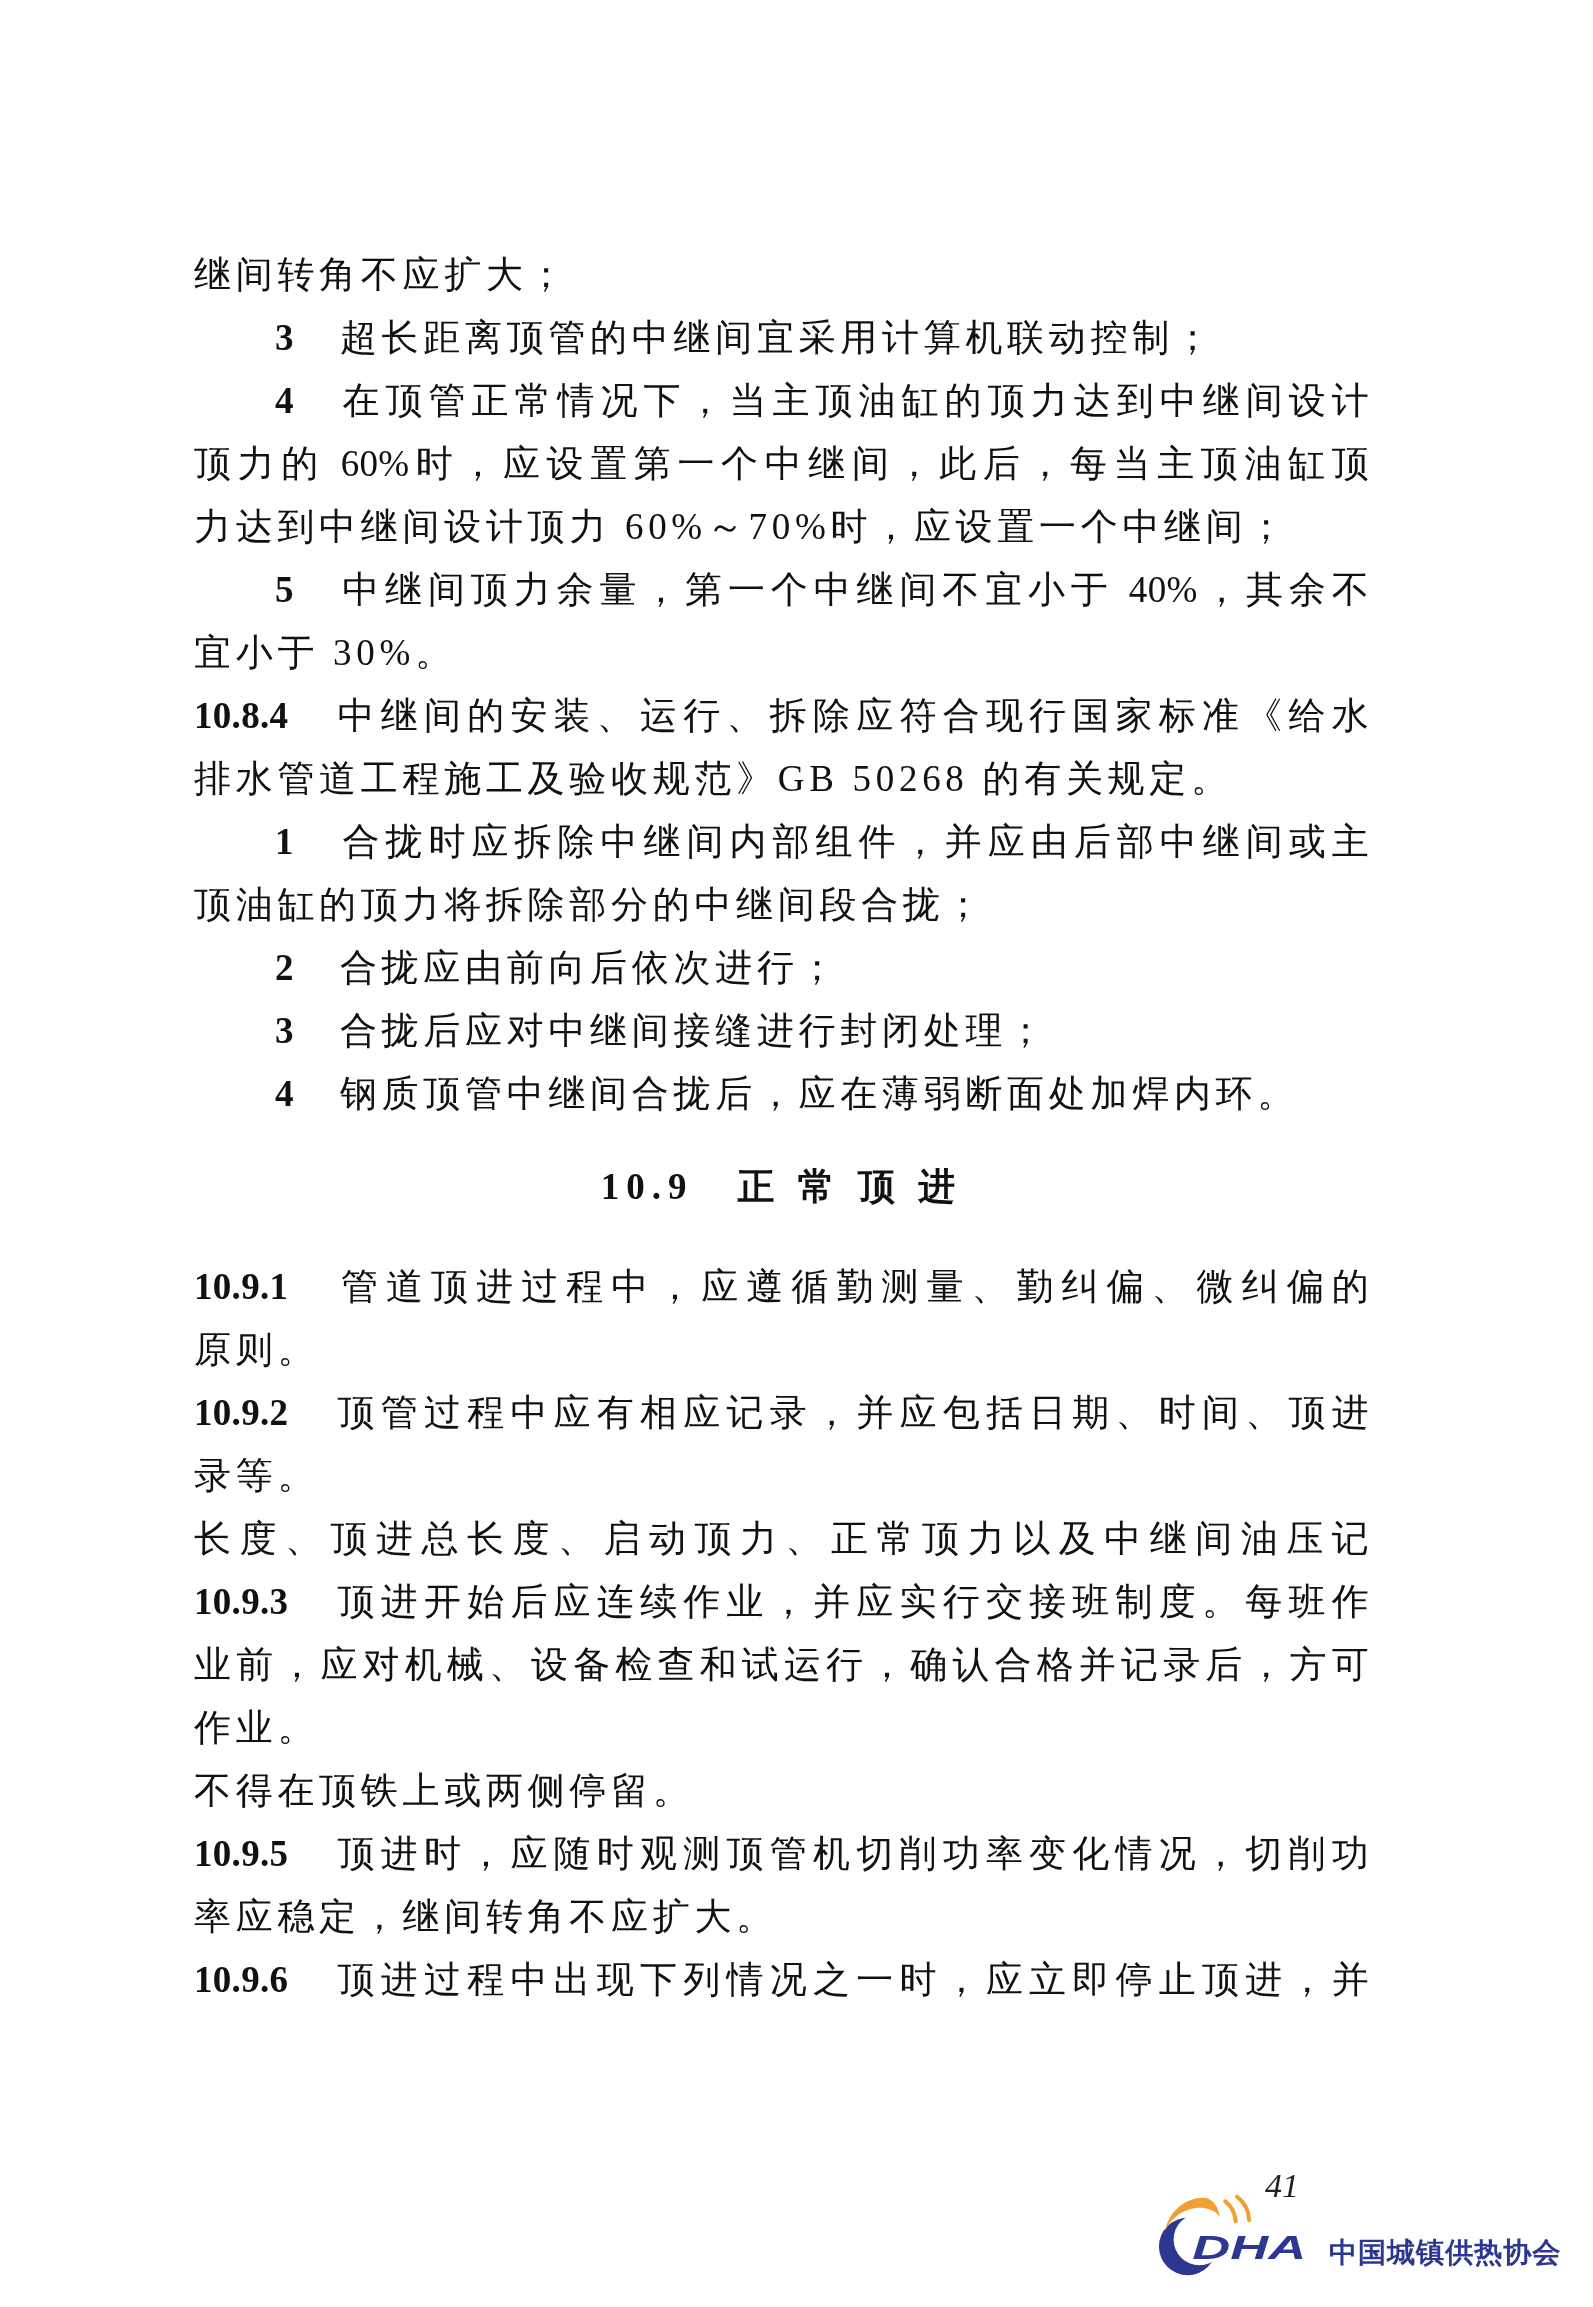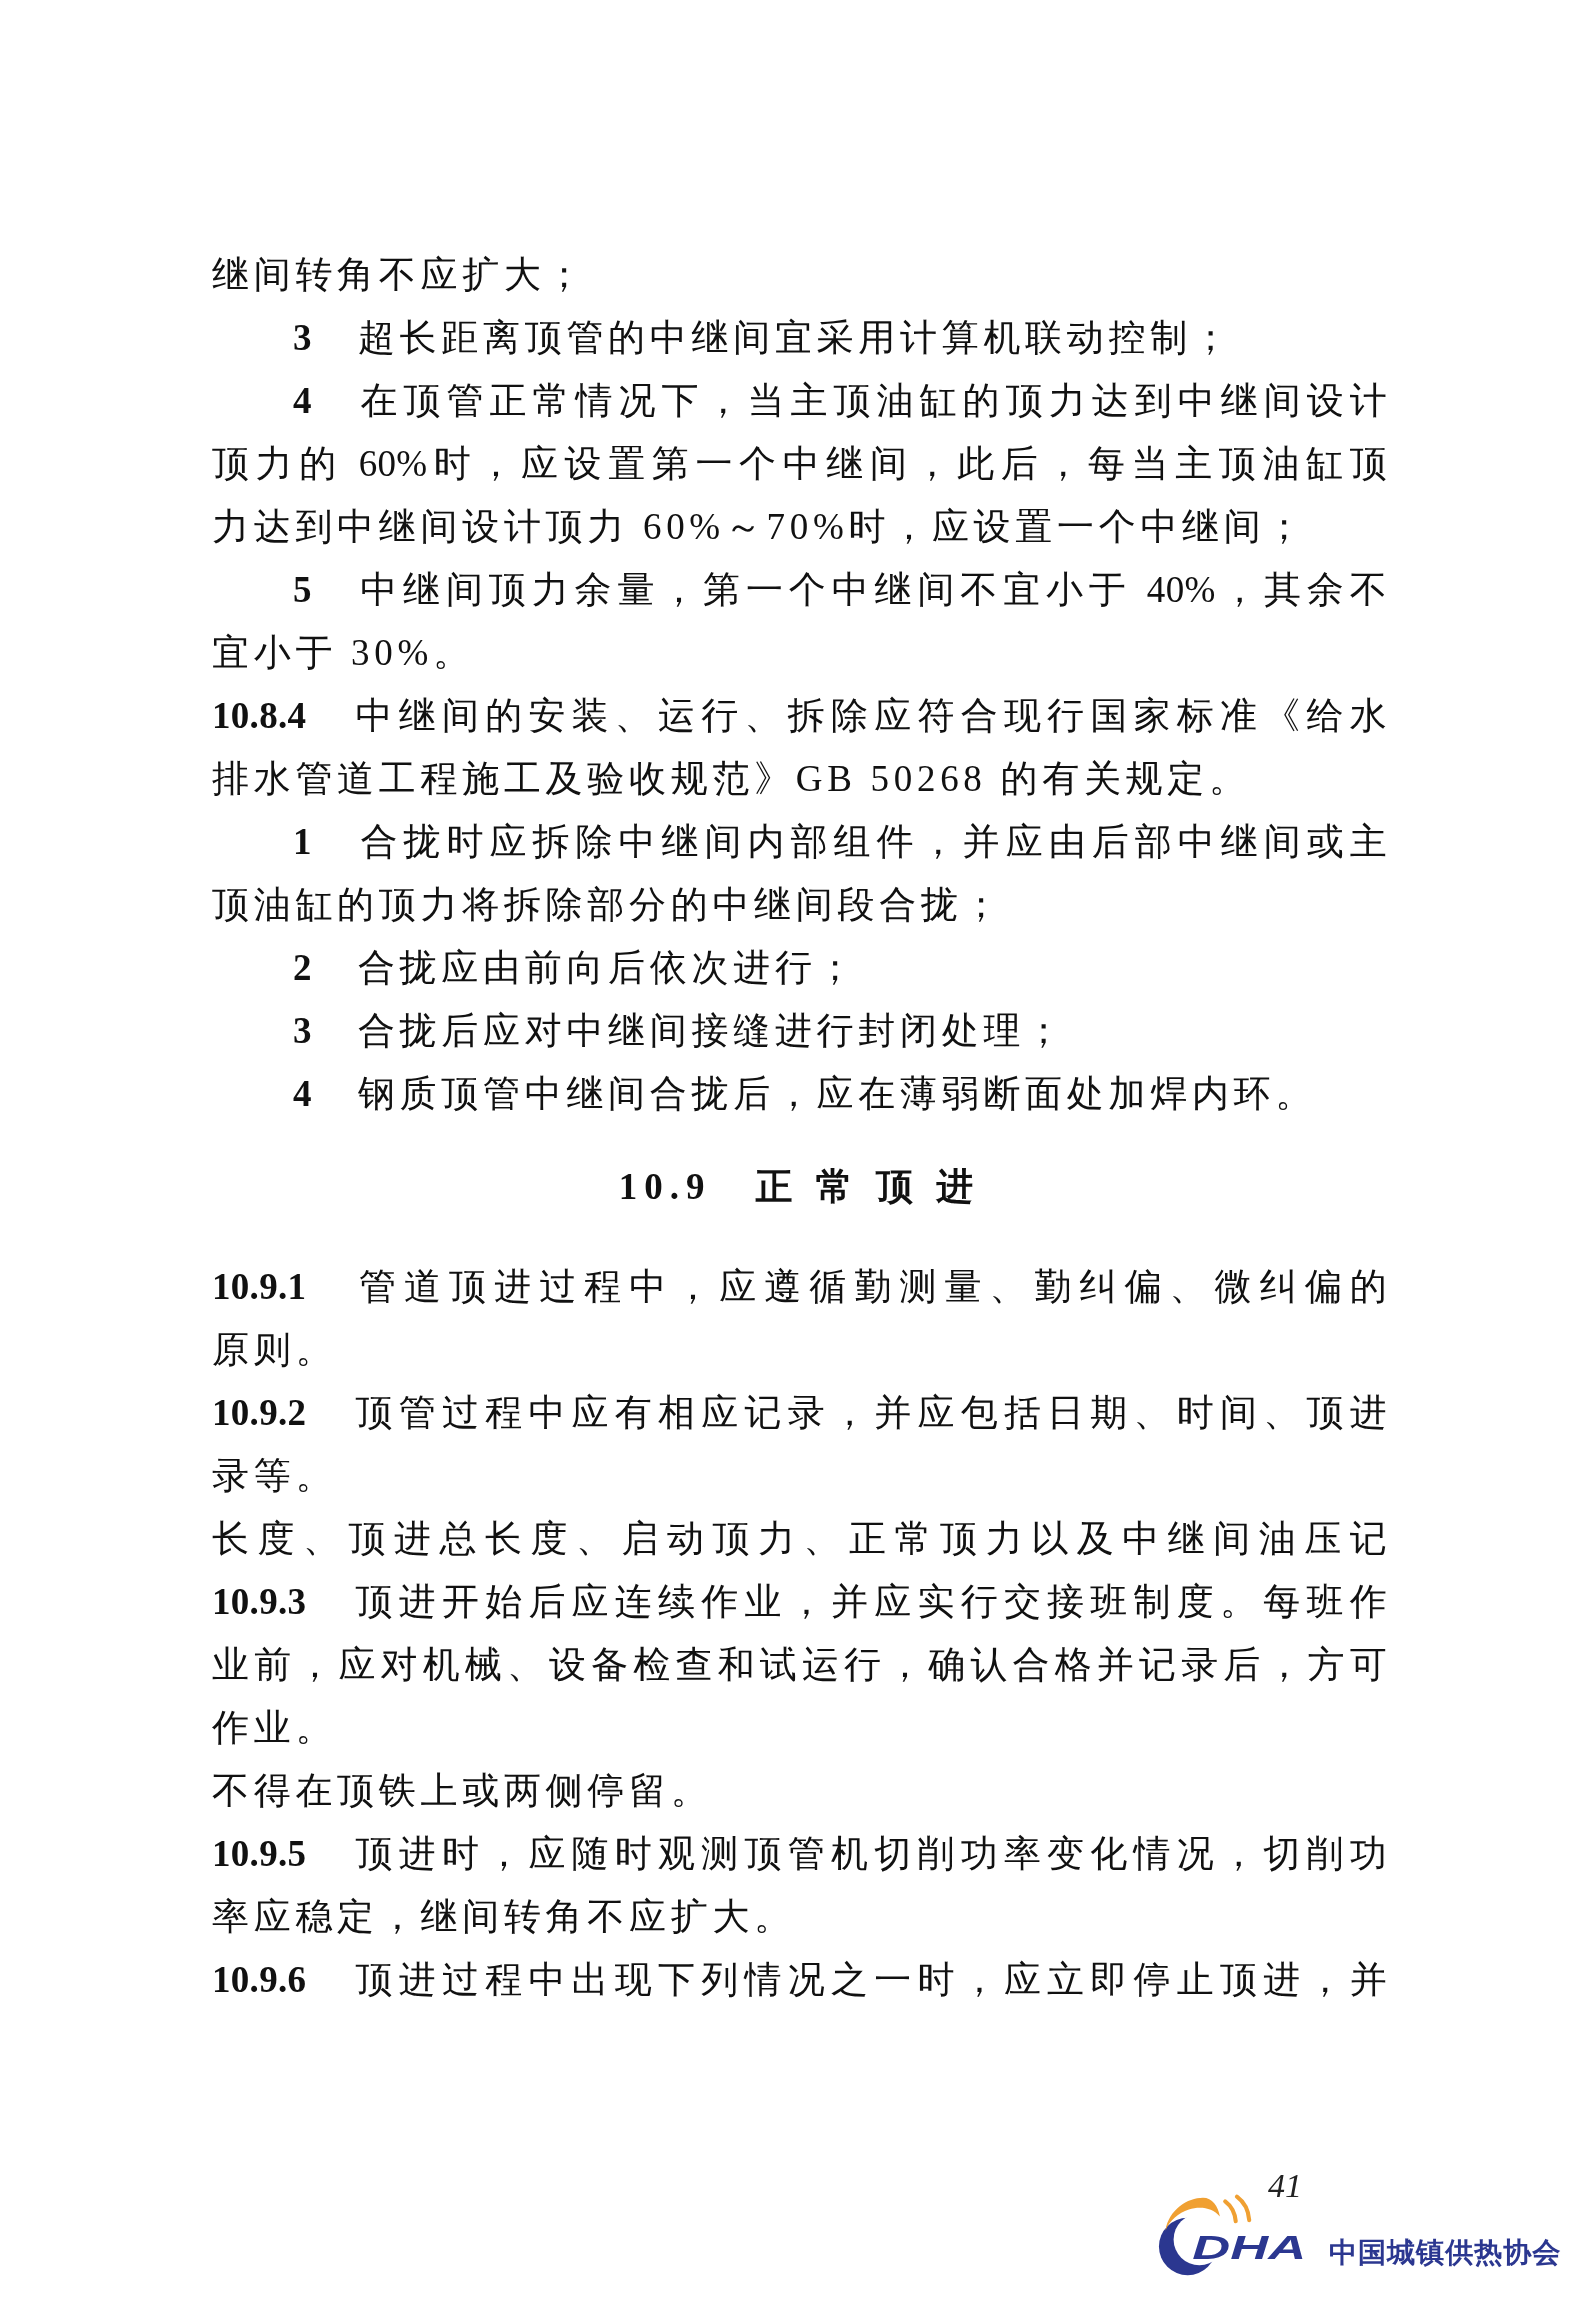--- a/index.html
+++ b/index.html
@@ -11,21 +11,21 @@
     position: relative;
     width: 1593px;
     height: 2307px;
     background: #ffffff;
     overflow: hidden;
     font-family: "Liberation Serif", "DejaVu Serif", serif;
     color: #111111;
   }
   .textblock {
     position: absolute;
-    left: 212px;
+    left: 194px;
     top: 243px;
     width: 1175px;
   }
   .line {
     box-sizing: border-box;
     height: 63px;
     line-height: 63px;
     font-size: 37px;
     letter-spacing: 4.7px;
     white-space: nowrap;
@@ -48,26 +48,26 @@
     margin-top: 29.5px;
     margin-bottom: 37px;
     font-weight: bold;
     text-align: center;
     text-align-last: center;
     letter-spacing: 7px;
     white-space: nowrap;
   }
   .pagenum {
     position: absolute;
-    left: 1268px;
+    left: 1216px;
     top: 2159px;
     width: 83px;
     height: 53px;
     line-height: 53px;
-    text-align: left;
+    text-align: right;
     font-size: 34px;
     font-style: italic;
     color: #222222;
   }
   .logo {
     position: absolute;
     left: 1150px;
     top: 2192px;
     width: 413px;
     height: 85px;

